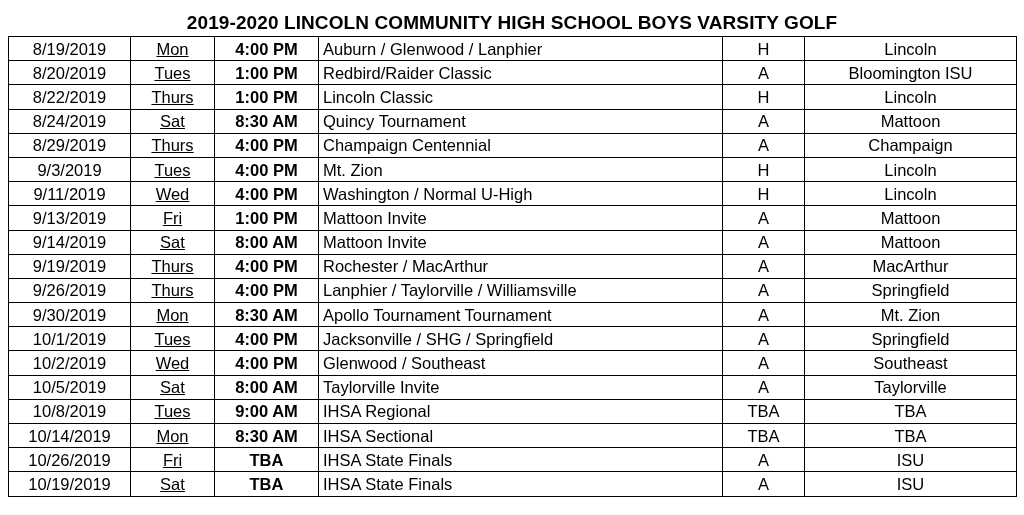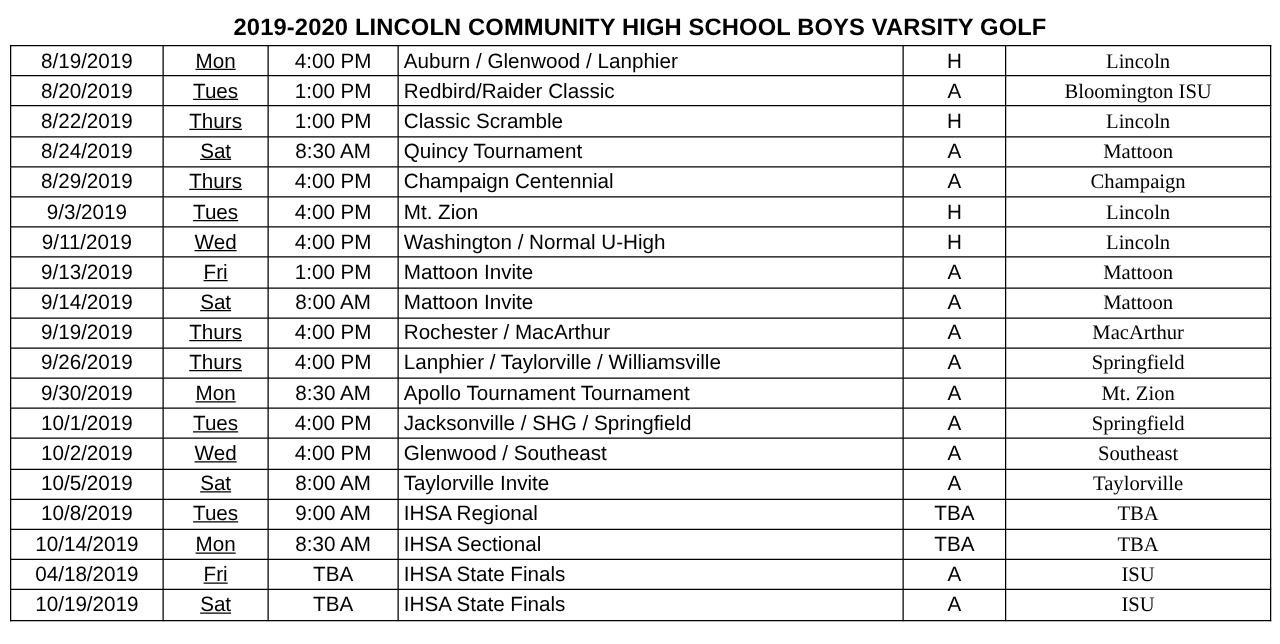--- a/index.html
+++ b/index.html
@@ -46,24 +46,24 @@
     font-size: 16.5px;
     line-height: 18px;
     height: 24.2px;
     padding: 1px 4px;
     box-sizing: border-box;
     white-space: nowrap;
     overflow: hidden;
   }
   .c-date   { width: 122px; text-align: center; }
   .c-day    { width: 84px;  text-align: center; text-decoration: underline; }
-  .c-time   { width: 104px; text-align: center; }
+  .c-time   { width: 104px; text-align: center; font-weight: bold; }
   .c-event  { width: 404px; text-align: left; padding-left: 7px; }
   .c-ha     { width: 82px;  text-align: center; }
-  .c-site   { width: 212px; text-align: center; font-family: Liberation Serif, serif; }
+  .c-site   { width: 212px; text-align: center; }
 </style>
 </head>
 <body>
 
 <div class="page">
   <div class="doc-title">2019-2020 LINCOLN COMMUNITY HIGH SCHOOL  BOYS VARSITY GOLF</div>
 
   <div class="table-wrap">
     <table class="schedule">
       <tbody>
@@ -80,21 +80,21 @@
             <td class="c-day">Tues</td>
             <td class="c-time">1:00 PM</td>
             <td class="c-event">Redbird/Raider Classic</td>
             <td class="c-ha">A</td>
             <td class="c-site">Bloomington ISU</td>
           </tr>
           <tr>
             <td class="c-date">8/22/2019</td>
             <td class="c-day">Thurs</td>
             <td class="c-time">1:00 PM</td>
-            <td class="c-event">Classic Scramble</td>
+            <td class="c-event">Lincoln Classic</td>
             <td class="c-ha">H</td>
             <td class="c-site">Lincoln</td>
           </tr>
           <tr>
             <td class="c-date">8/24/2019</td>
             <td class="c-day">Sat</td>
             <td class="c-time">8:30 AM</td>
             <td class="c-event">Quincy Tournament</td>
             <td class="c-ha">A</td>
             <td class="c-site">Mattoon</td>
@@ -197,21 +197,21 @@
           </tr>
           <tr>
             <td class="c-date">10/14/2019</td>
             <td class="c-day">Mon</td>
             <td class="c-time">8:30 AM</td>
             <td class="c-event">IHSA Sectional</td>
             <td class="c-ha">TBA</td>
             <td class="c-site">TBA</td>
           </tr>
           <tr>
-            <td class="c-date">04/18/2019</td>
+            <td class="c-date">10/26/2019</td>
             <td class="c-day">Fri</td>
             <td class="c-time">TBA</td>
             <td class="c-event">IHSA State Finals</td>
             <td class="c-ha">A</td>
             <td class="c-site">ISU</td>
           </tr>
           <tr>
             <td class="c-date">10/19/2019</td>
             <td class="c-day">Sat</td>
             <td class="c-time">TBA</td>

